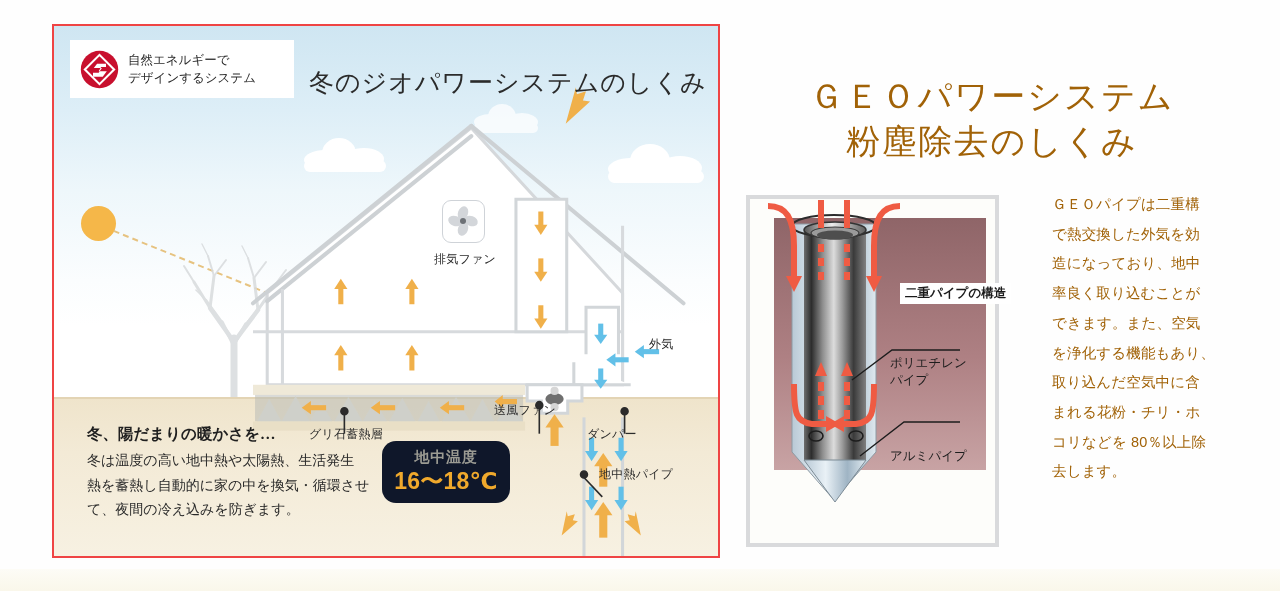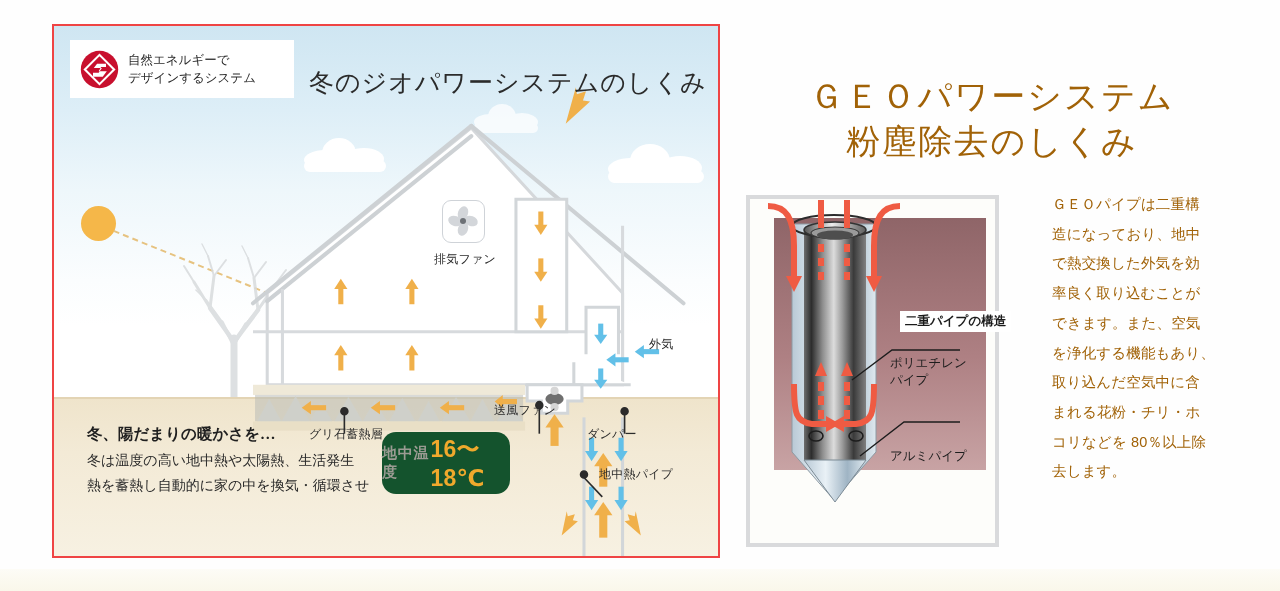--- a/index.html
+++ b/index.html
@@ -59,42 +59,42 @@
   #fan-label{left:380px;top:225px;}
 
   
   #winter-desc{position:absolute;left:33px;top:398px;width:290px;}
   #winter-head{font-size:15.5px;font-weight:bold;color:#1f1f1f;margin-bottom:4px;
     font-family:"Liberation Serif","DejaVu Serif",serif;}
   #winter-body{font-size:14px;line-height:1.75;color:#2a2a2a;
     font-family:"Liberation Serif","DejaVu Serif",serif;}
 
   
-  #temp-chip{position:absolute;left:328px;top:406px;width:128px;height:62px;
-    background:#14532d;border-radius:14px;display:flex;flex-direction:row;
+  #temp-chip{position:absolute;left:328px;top:415px;width:128px;height:62px;
+    background:#0f172a;border-radius:14px;display:flex;flex-direction:column;
     align-items:center;justify-content:center;}
   #temp-chip .t1{font-size:15px;color:#9b9b93;font-weight:bold;letter-spacing:.05em;}
   #temp-chip .t2{font-size:23px;color:#f0a92c;font-weight:bold;letter-spacing:.01em;margin-top:-1px;}
 
   
   #right-title{position:absolute;left:742px;top:34px;width:500px;text-align:center;
     font-size:34px;line-height:1.32;color:#a16207;font-weight:300;letter-spacing:.06em;
     font-family:"Liberation Sans","DejaVu Sans",sans-serif;margin-top:40px;}
 
   #geo-fig{position:absolute;left:742px;top:158px;width:270px;height:396px;}
   #geo-frame{position:absolute;left:4px;top:37px;width:253px;height:352px;
     border:4px solid #d9dadc;box-sizing:border-box;background:#fdfdfa;}
   #geo-soil{position:absolute;left:22px;top:42px;width:232px;height:321px;}
 
   #right-body{position:absolute;left:1052px;top:190px;width:190px;
     font-size:14.5px;line-height:2.05;color:#a16207;letter-spacing:.01em;}
 
   .geo-lbl{position:absolute;font-size:12.5px;color:#1d1d1d;white-space:nowrap;}
   #lbl-double{position:absolute;left:158px;top:125px;background:#fff;
-    padding:2px 5px;font-size:12.5px;font-weight:bold;color:#1a1a1a;white-space:nowrap;margin-top:28px;}
+    padding:2px 5px;font-size:12.5px;font-weight:bold;color:#1a1a1a;white-space:nowrap;}
   #lbl-poly{left:148px;top:197px;line-height:1.35;}
   #lbl-alum{left:148px;top:290px;text-align:center;}
 </style>
 </head>
 <body>
 
 <div id="paper"></div>
 <div id="paper-bottom"></div>
 
 <div id="left-panel">
@@ -320,20 +320,21 @@
     <div class="lbl lbl-jp" style="left:255px;top:400px;">グリ石蓄熱層</div>
     <div class="lbl lbl-jp" style="left:440px;top:376px;">送風ファン</div>
     <div class="lbl lbl-jp" style="left:533px;top:400px;">ダンパー</div>
     <div class="lbl lbl-jp" style="left:545px;top:440px;">地中熱パイプ</div>
 
     <div id="winter-desc">
       <div id="winter-head">冬、陽だまりの暖かさを…</div>
       <div id="winter-body">
         <div>冬は温度の高い地中熱や太陽熱、生活発生</div>
         <div>熱を蓄熱し自動的に家の中を換気・循環させ</div>
+        <div>て、夜間の冷え込みを防ぎます。</div>
       </div>
     </div>
 
     <div id="temp-chip">
       <div class="t1">地中温度</div>
       <div class="t2">16〜18℃</div>
     </div>
 
   </div>
 </div>
@@ -441,22 +442,22 @@
   <div class="geo-lbl" id="lbl-poly">
     <div>ポリエチレン</div>
     <div>パイプ</div>
   </div>
 
   <div class="geo-lbl" id="lbl-alum">アルミパイプ</div>
 </div>
 
 <div id="right-body">
   <div>ＧＥＯパイプは二重構</div>
+  <div>で熱交換した外気を効</div>
   <div>造になっており、地中</div>
-  <div>で熱交換した外気を効</div>
   <div>率良く取り込むことが</div>
   <div>できます。また、空気</div>
   <div>を浄化する機能もあり、</div>
   <div>取り込んだ空気中に含</div>
   <div>まれる花粉・チリ・ホ</div>
   <div>コリなどを 80％以上除</div>
   <div>去します。</div>
 </div>
 
 </body></html>

